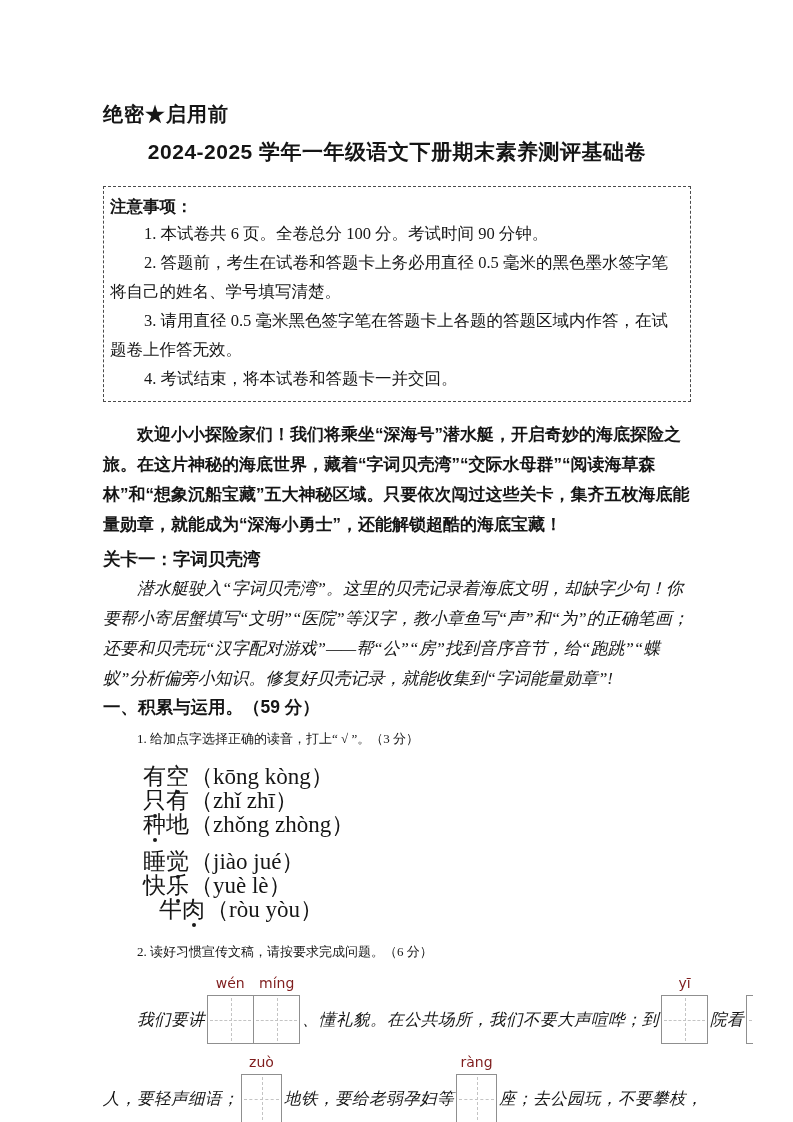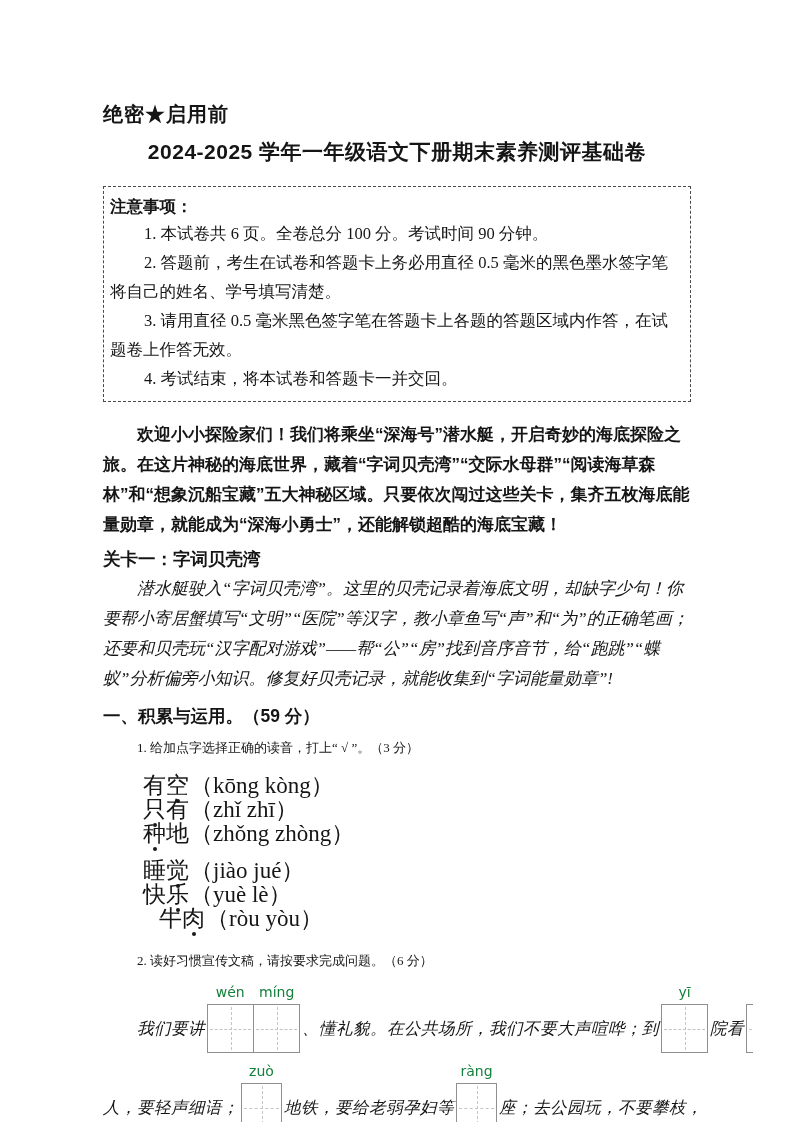--- a/index.html
+++ b/index.html
@@ -47,21 +47,21 @@
   .level-heading { margin-top:6px; font-size:17.5px; line-height:26px; }
 
   .level-desc {
     font-size:17px;
     line-height:30px;
     text-indent:34px;
     font-style:italic;
     margin-top:2px;
   }
 
-  .part-heading { margin-top:9px; font-size:17.5px; line-height:26px; }
+  .part-heading { font-size:17.5px; line-height:26px; }
 
   .q-prompt {
     margin-top:6px;
     padding-left:34px;
     font-size:13px;
     line-height:26px;
   }
 
   .q1-rows { padding-left:40px; }
   .q1-row { display:flex; margin-top:13px; font-size:23px; line-height:24px;flex-direction:column; }
@@ -99,21 +99,21 @@
     vertical-align:middle;
   }
   .plabels {
     position:absolute;
     top:-20px; left:0; right:0;
     display:flex;
     font-family:"DejaVu Sans", sans-serif;
     font-style:normal;
     font-size:14px;
     line-height:16px;
-    color:#15803d;
+    color:#7f1d1d;
   }
   .plabels span { flex:1; text-align:center; }
   .tian {
     display:inline-block;
     width:47px; height:49px;
     border:1px solid #8f8f8f;
     position:relative;
     background:#fff;
   }
   .tian + .tian { margin-left:-1px; }

